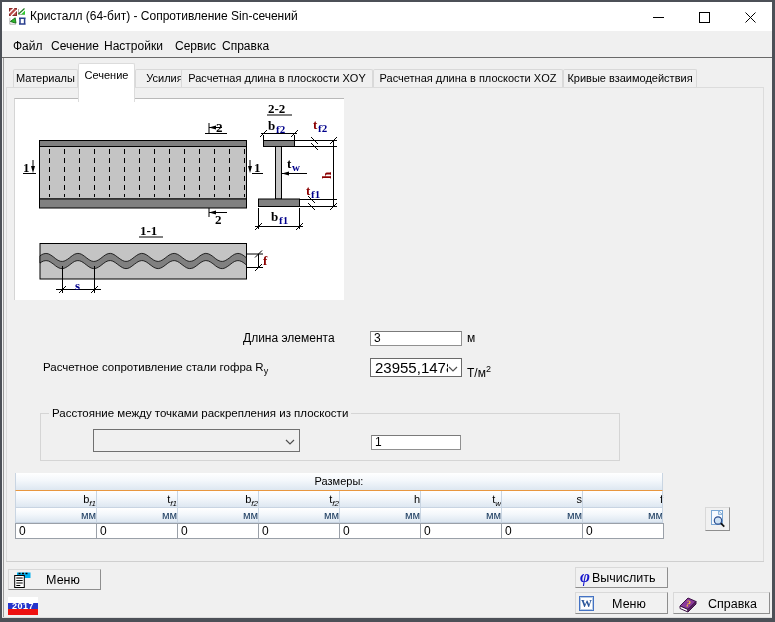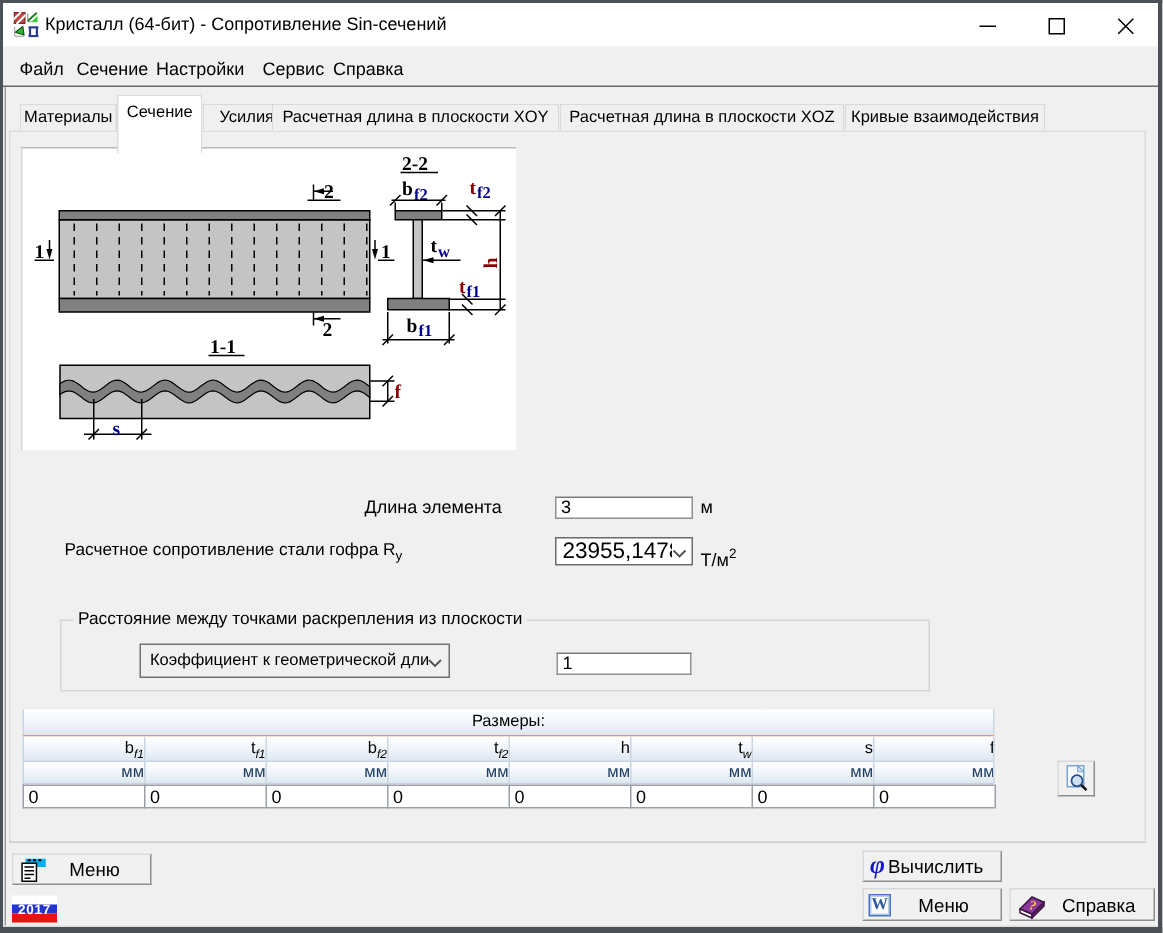--- a/index.html
+++ b/index.html
@@ -153,21 +153,21 @@
 <div class="abs lbl" style="left:467px;top:331px">м</div>
 <div class="abs lbl" style="left:43px;top:360px;font-size:11.5px">Расчетное сопротивление стали гофра R<sub>y</sub></div>
 <div class="abs" style="left:370px;top:358px;width:92px;height:19px;background:#fff;border:1px solid #6a6a6a;font-size:15px;line-height:17px;padding-left:4px"><span style="display:inline-block;max-width:73px;overflow:hidden">23955,14781</span>
  <svg class="abs" style="right:3px;top:7px" width="10" height="6">
       <path d="M1,1 L5,5 L9,1" stroke="#505050" stroke-width="1.2" fill="none"></path>
     </svg>
 </div>
 <div class="abs lbl" style="left:467px;top:362px">Т/м<sup>2</sup></div>
 <div class="abs" id="grp"></div>
 <div class="abs" id="grplbl">Расстояние между точками раскрепления из плоскости</div>
-<div class="abs" id="cmb2"><span style="display:inline-block;max-width:188px;overflow:hidden">Коэффициент к геометрической дли</span>
+<div class="abs" id="cmb2">
  <svg class="abs" style="right:4px;top:9px" width="10" height="6">
       <path d="M1,1 L5,5 L9,1" stroke="#505050" stroke-width="1.2" fill="none"></path>
     </svg>
 </div>
 <div class="abs tbx" style="left:371px;top:435px;width:90px;height:15px;line-height:13px">1</div>
 <div class="abs trow" style="top:473px;height:18px;border-bottom:1px solid #e8973f;text-align:center;font-size:11px;line-height:17px;border-left:1px solid #c9d5e2;border-right:1px solid #c9d5e2">Размеры:</div>
 <div class="abs trow" style="top:491px;height:17px;border-bottom:1px solid #c8d4e2">
     <div class="hcell" style="left:0px;width:81px;line-height:16px">b<sub style="font-size:8px;font-style:italic">f1</sub></div>
     <div class="hcell" style="left:81px;width:81px;line-height:16px">t<sub style="font-size:8px;font-style:italic">f1</sub></div>
     <div class="hcell" style="left:162px;width:81px;line-height:16px">b<sub style="font-size:8px;font-style:italic">f2</sub></div>

